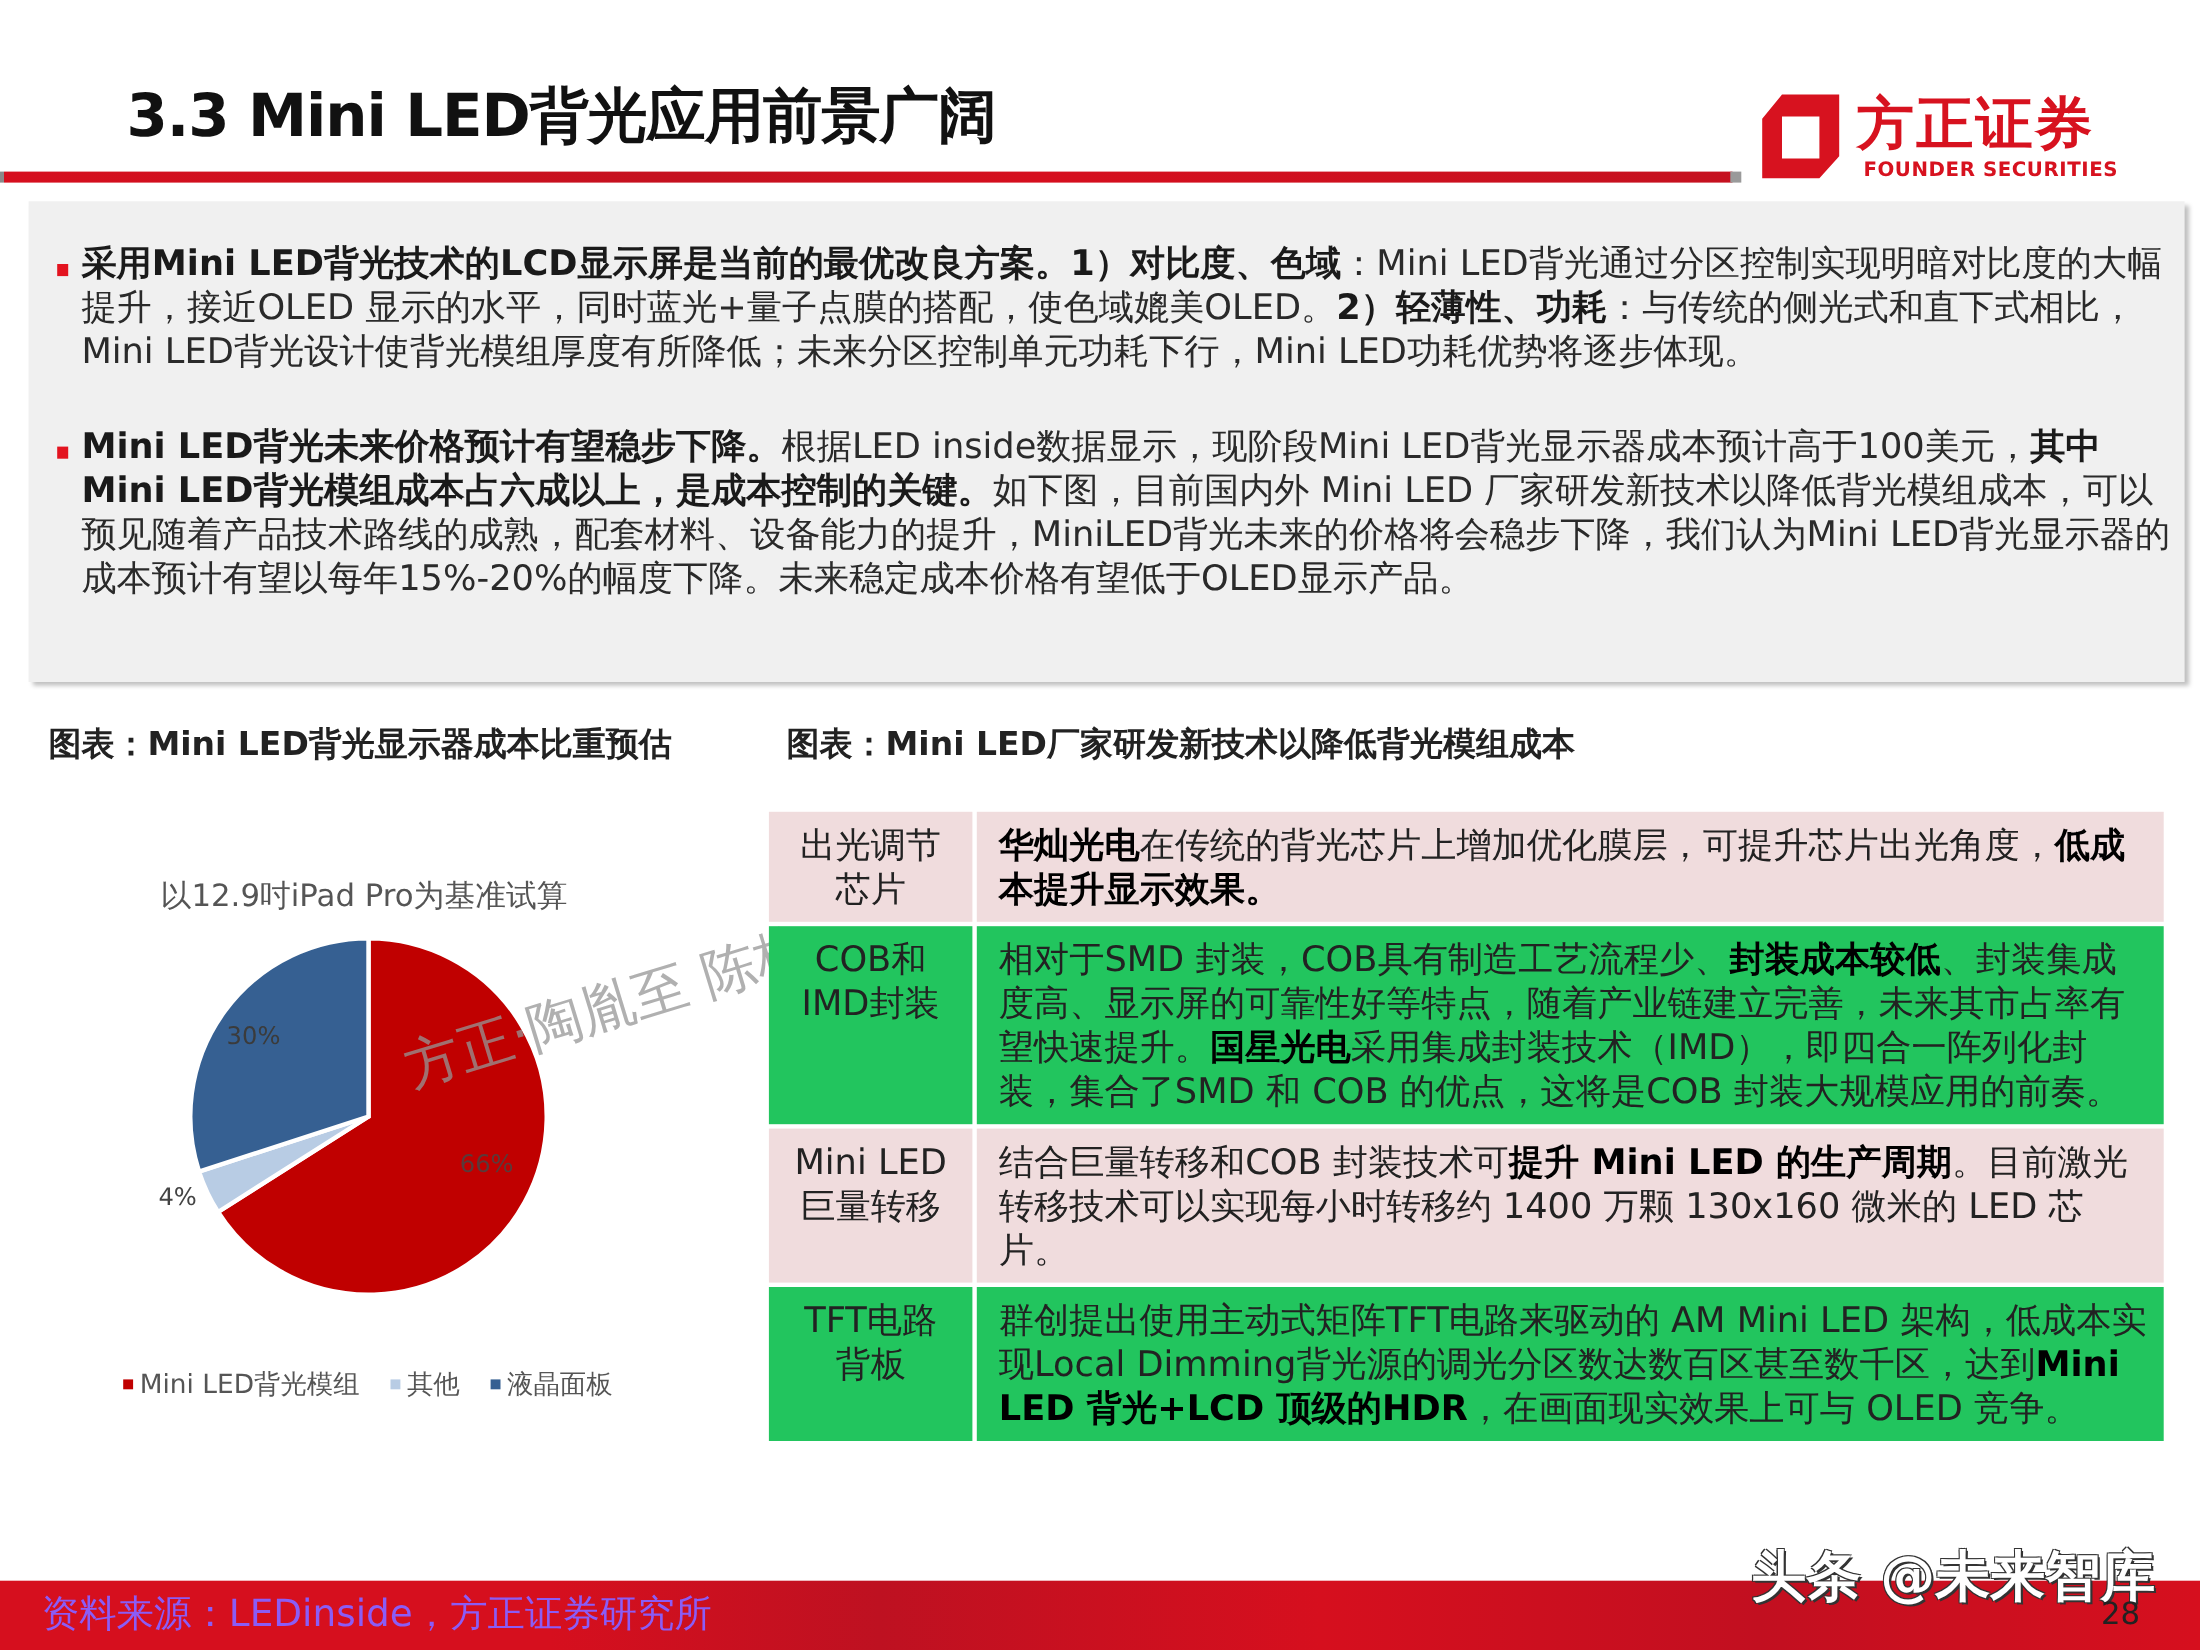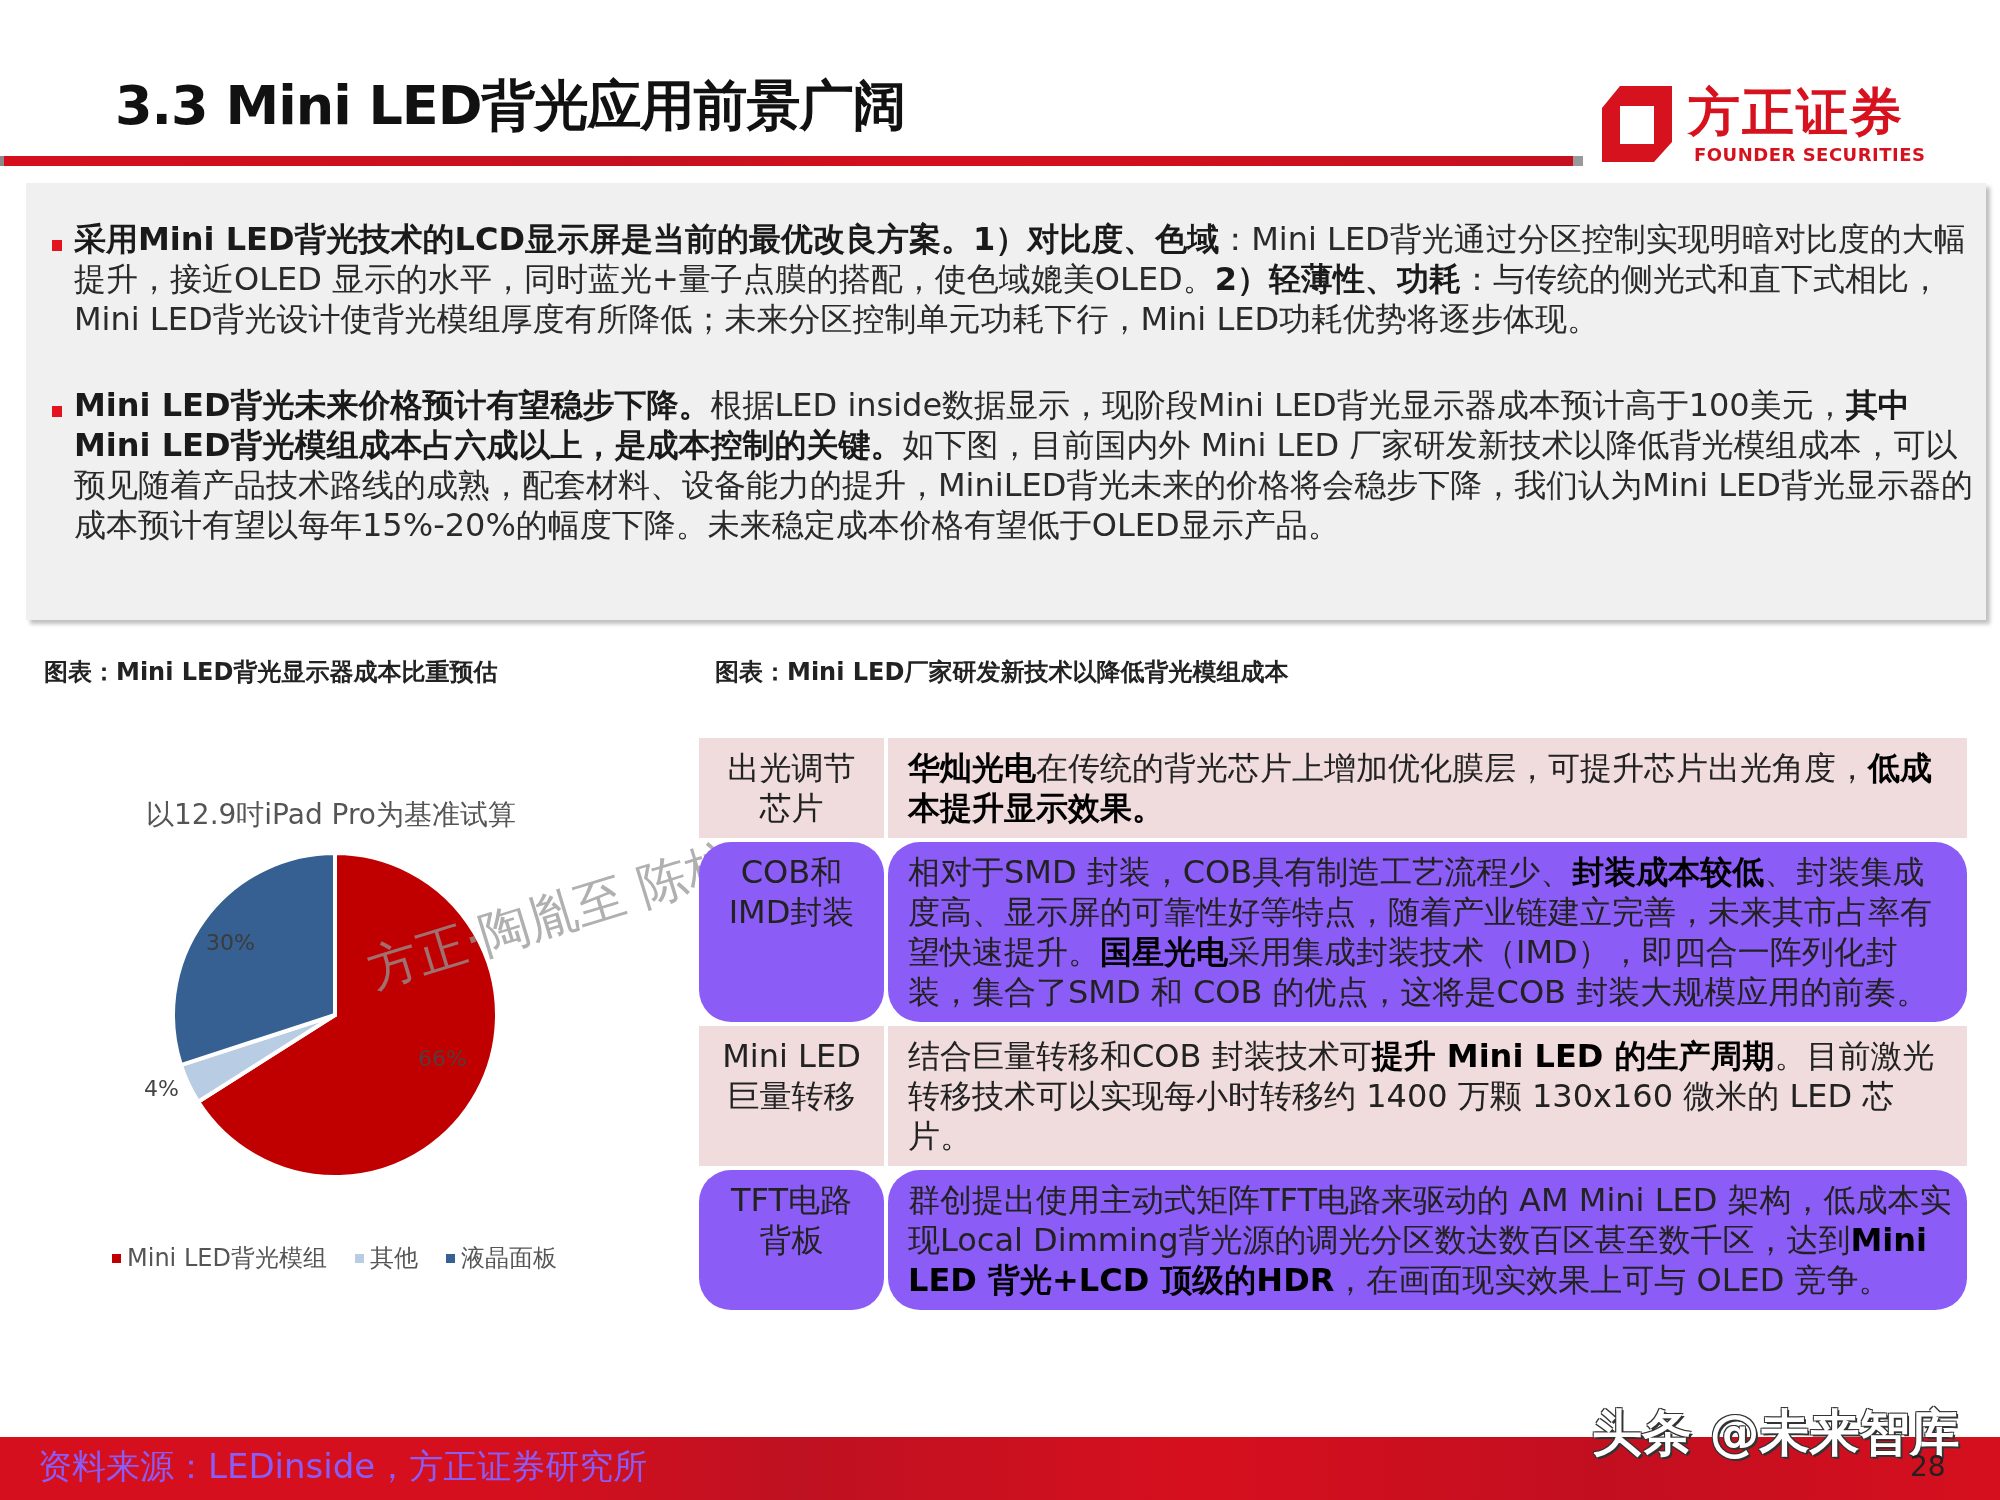--- a/index.html
+++ b/index.html
@@ -17,42 +17,42 @@
   .logo-en { position: absolute; left: 96px; top: 66px; font-size: 18px; font-weight: bold; color: #d7121f; letter-spacing: 0.5px; }
 
   .summary { position: absolute; left: 26px; top: 183px; width: 1960px; height: 437px; background: #f0f0f0;
     box-shadow: 4px 4px 4px rgba(0,0,0,0.25); }
   .para { position: absolute; left: 48px; width: 1910px; font-size: 32px; line-height: 40px; color: #2a2a2a; }
   .para b { font-weight: bold; color: #1a1a1a; }
   .bullet { position: absolute; left: -22px; top: 21px; width: 10px; height: 11px; background: #e3131f; }
   .p1 { top: 36px; }
   .p2 { top: 202px; }
 
-  .fig-title { position: absolute; top: 656px; font-size: 24px; font-weight: bold; color: #222; }
+  .fig-title { position: absolute; top: 656px; font-size: 30px; font-weight: bold; color: #222; }
   .fig1 { left: 44px; }
   .fig2 { left: 715px; }
 
   .chart { position: absolute; left: 100px; top: 780px; width: 560px; height: 500px; }
   .chart-subtitle { position: absolute; left: 46px; top: 16px; font-size: 28px; color: #555; }
   .pie { position: absolute; left: 70px; top: 70px; }
   .lbl { position: absolute; font-size: 22px; color: #444; }
   .legend { position: absolute; left: 12px; top: 462px; font-size: 24px; color: #555; display: flex; gap: 28px; }
   .legend .li { display: flex; align-items: center; gap: 6px; }
   .legend .sw { width: 9px; height: 9px; display: inline-block; }
 
   .watermark { position: absolute; left: 360px; top: 940px; font-size: 50px; color: rgba(150,150,150,0.75);
     transform: rotate(-17deg); transform-origin: left top; white-space: nowrap; pointer-events: none; }
 
   .table { position: absolute; left: 677px; top: 738px; width: 1290px; padding-left: 22px; }
   .row { display: flex; margin-bottom: 4px; }
   .cell-h { width: 185px; margin-right: 4px; font-size: 32px; line-height: 40px; color: #222; text-align: center; padding-top: 10px; }
   .cell-d { flex: 1; font-size: 32px; line-height: 40px; color: #222; padding: 10px 12px 10px 20px; }
   .cell-d b { font-weight: bold; color: #000; }
   .pink { background: #f0dcdd; }
-  .blue { background: #8b5cf6; border-radius: 32px; }
+  .blue { background: #22c55e; }
 
   .footer { position: absolute; left: 0; top: 1437px; width: 2000px; height: 63px;
     background: linear-gradient(90deg, #d60f1e 0, #d60f1e 25%, #be1121 40%, #d60f1e 60%, #c20f20 80%, #d60f1e 100%); }
   .source { position: absolute; left: 38px; top: 1444px; font-size: 34px; color: #8b5cf6; }
   .brand-mark { position: absolute; left: 1592px; top: 1400px; font-size: 50px; font-weight: bold; color: #fff;
     text-shadow: 2px 2px 0 #333, -1px -1px 0 #333, 1px -1px 0 #333, -1px 1px 0 #333; }
   .page-num { position: absolute; left: 1910px; top: 1450px; font-size: 28px; color: #222; }
 </style>
 </head>
 <body>

